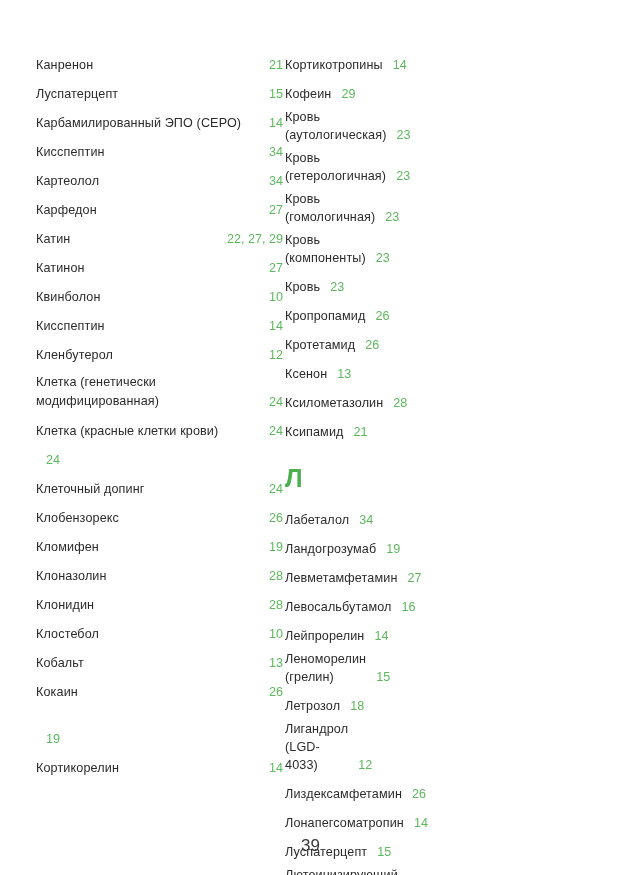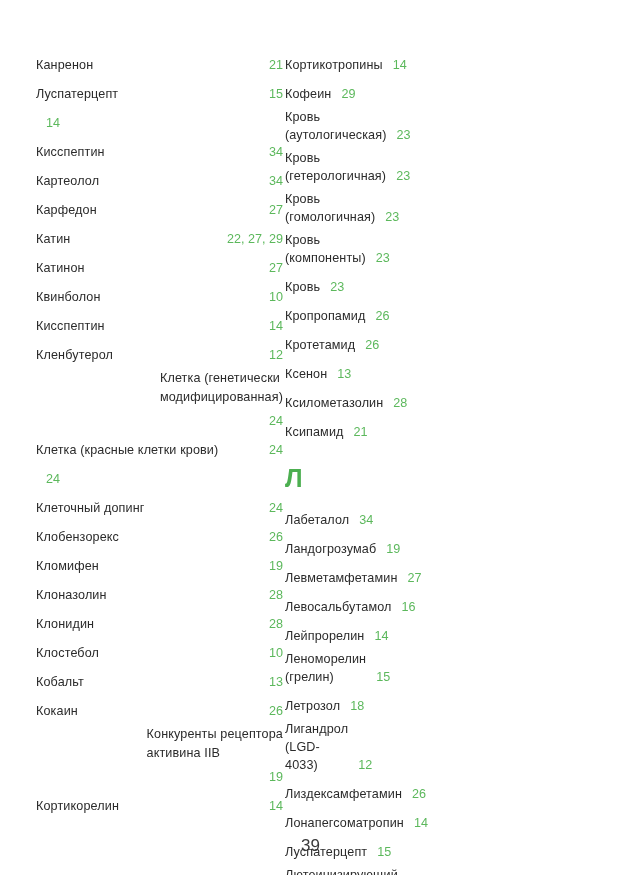--- a/index.html
+++ b/index.html
@@ -66,21 +66,20 @@
     font-size: 12.6px;
     letter-spacing: 0.01em;
     color: #2b2b2b;
     white-space: pre-line;
     line-height: 18px;
     padding-bottom: 5px;
     flex: 0 1 auto;
   }
   .entry--wrapped {
     min-height: 47px;
-    flex-direction: column;
   }
   .entry--wrapped .entry__name {
     line-height: 19px;
   }
 
   .entry__refs {
     font-size: 12.6px;
     color: #5cb85c;
     white-space: nowrap;
     text-align: right;
@@ -120,20 +119,21 @@
     <div class="column column--left">
         <div class="entry">
           <span class="entry__name">Канренон</span>
           <span class="entry__refs">21</span>
         </div>
         <div class="entry">
           <span class="entry__name">Луспатерцепт</span>
           <span class="entry__refs">15</span>
         </div>
         <div class="entry">
+          <span class="entry__name">Карбамилированный ЭПО (СЕРО)</span>
           <span class="entry__refs">14</span>
         </div>
         <div class="entry">
           <span class="entry__name">Кисспептин</span>
           <span class="entry__refs">34</span>
         </div>
         <div class="entry">
           <span class="entry__name">Картеолол</span>
           <span class="entry__refs">34</span>
         </div>
@@ -199,22 +199,20 @@
         </div>
         <div class="entry">
           <span class="entry__name">Кобальт</span>
           <span class="entry__refs">13</span>
         </div>
         <div class="entry">
           <span class="entry__name">Кокаин</span>
           <span class="entry__refs">26</span>
         </div>
         <div class="entry entry--wrapped">
-          <span class="entry__name">Конкуренты рецептора
-активина IIB</span>
           <span class="entry__refs">19</span>
         </div>
         <div class="entry">
           <span class="entry__name">Кортикорелин</span>
           <span class="entry__refs">14</span>
         </div>
       </div>
 
     <div class="column column--right">
         <div class="entry">

